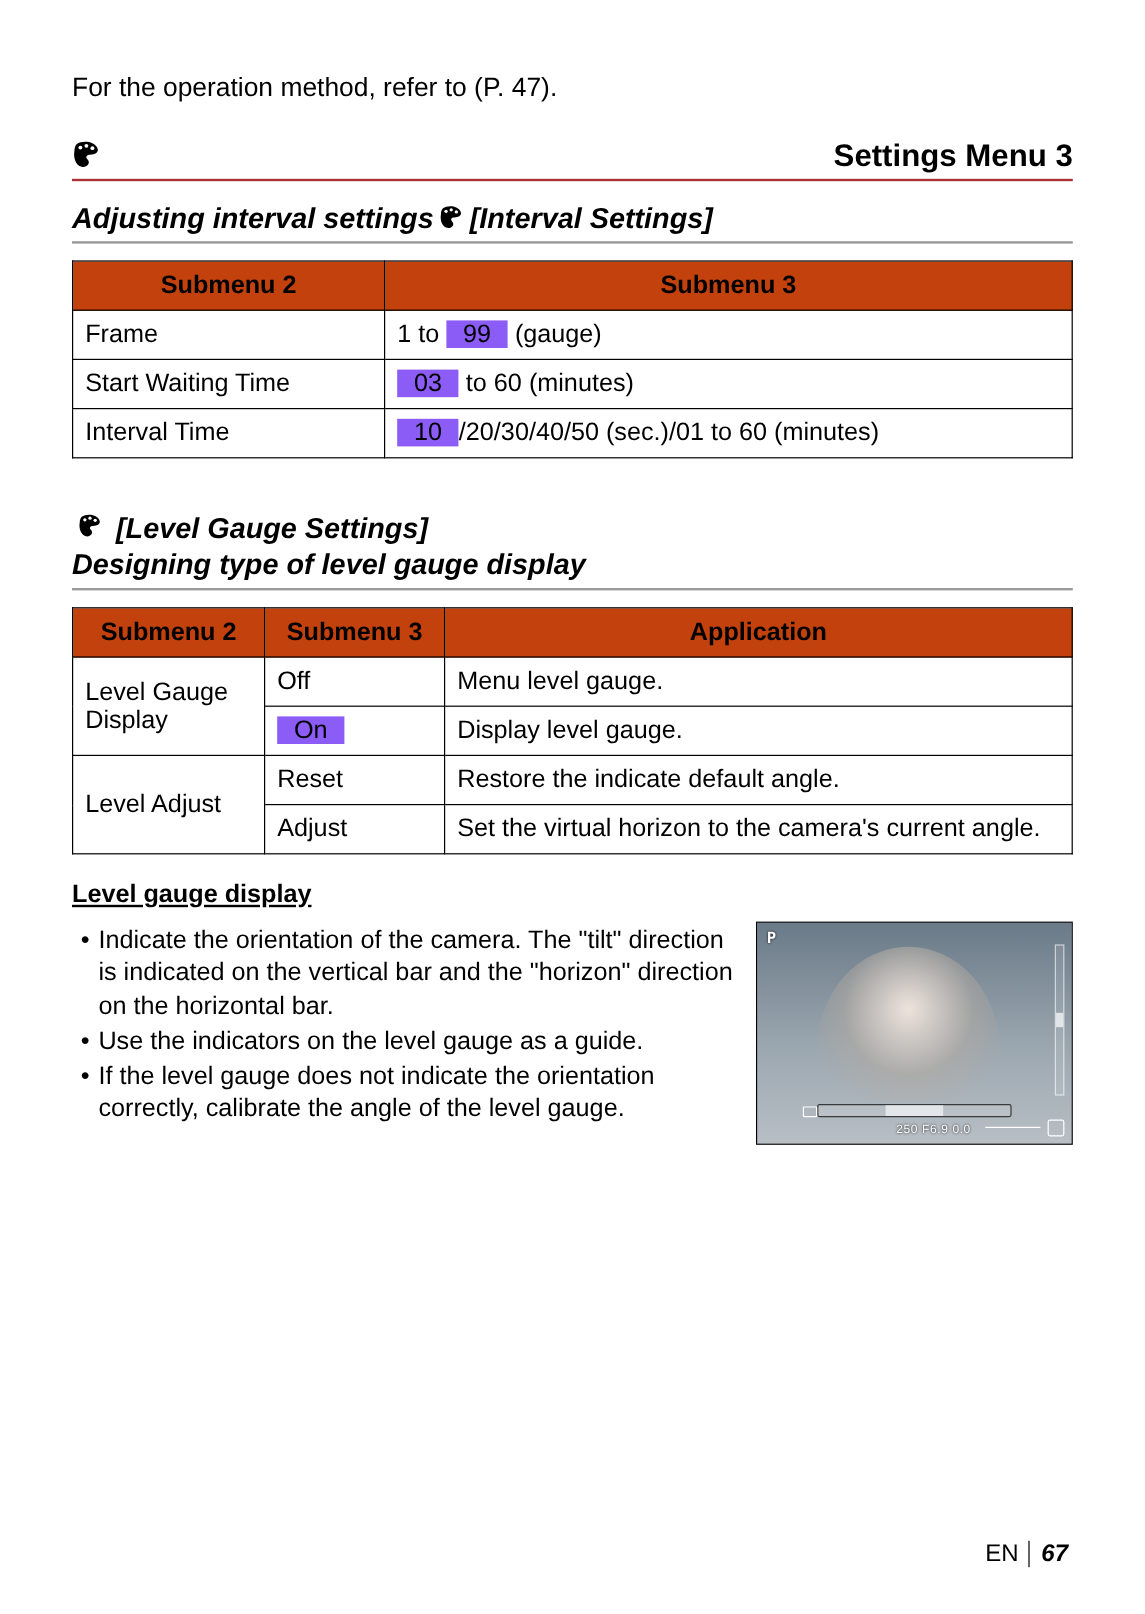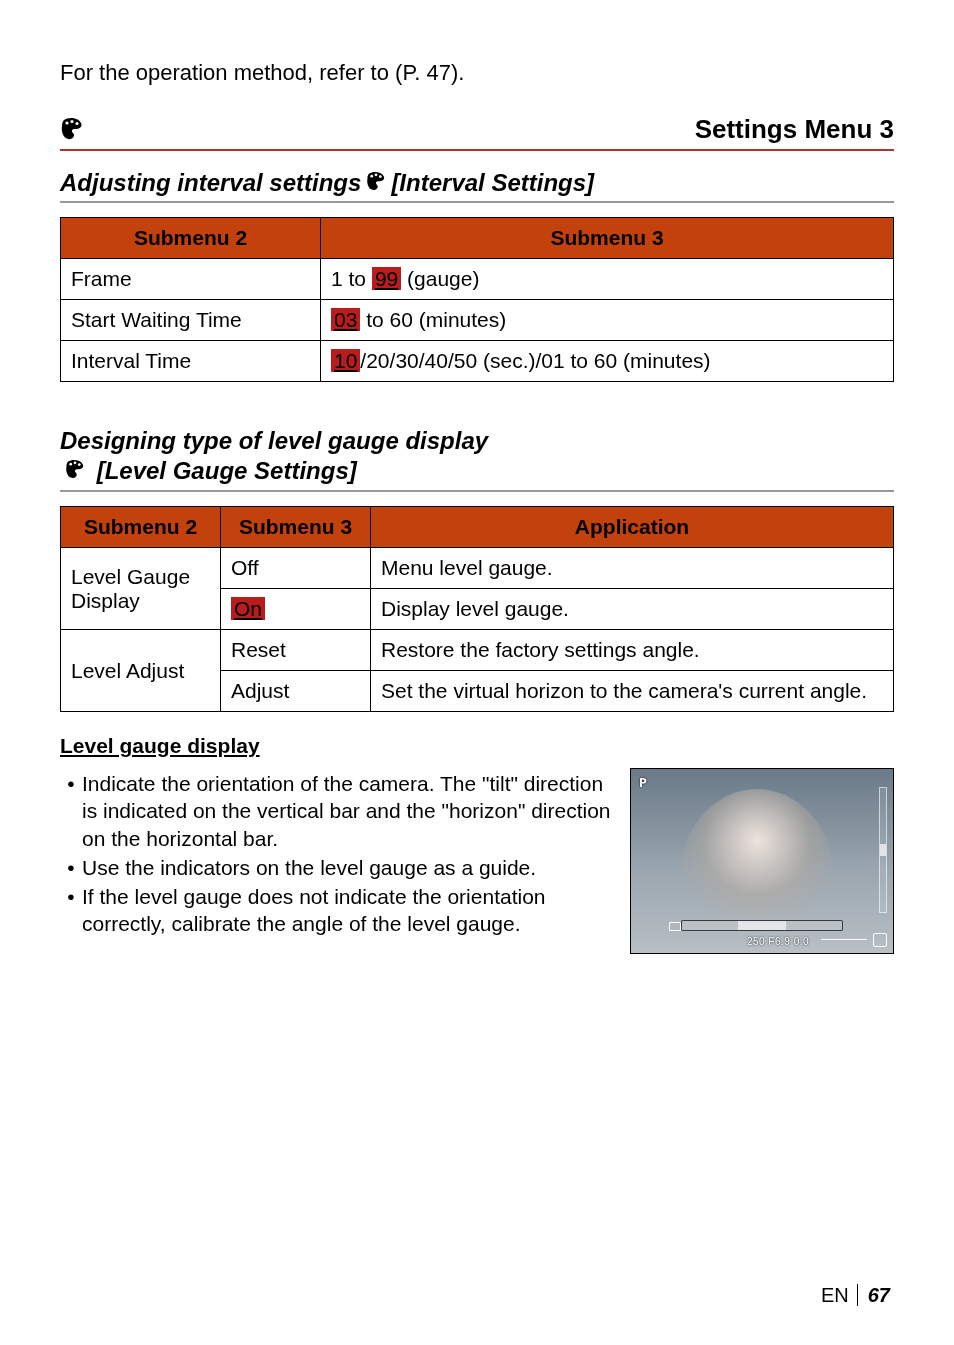--- a/index.html
+++ b/index.html
@@ -14,21 +14,21 @@
   .rule-red { height: 2px; background: #a33; width: 100%; margin-bottom: 18px; }
   .rule-gray { height: 2px; background: #999; width: 100%; }
 
   .section-title { font-size: 24px; font-weight: bold; font-style: italic; margin: 18px 0 4px 0; display: flex; align-items: center; flex-wrap: wrap; }
   .section-title .palette-small { display:inline-block; vertical-align: middle; margin: 0 4px; }
 
   table { width: 100%; border-collapse: collapse; margin-top: 14px; font-size: 21px; }
   th { background: #c2410c; font-weight: bold; padding: 8px 10px; border: 1px solid #000; text-align: center; }
   td { padding: 8px 10px; border: 1px solid #000; vertical-align: middle; }
 
-  .hl { background: #b91c1c; padding: 0 3px; display: inline; text-decoration: underline; }
+  .hl { background: #8b5cf6; padding: 0 14px; display: inline; }
 
   .sub-heading { font-size: 21px; font-weight: bold; text-decoration: underline; margin-top: 22px; margin-bottom: 10px; }
 
   .bullets-wrap { display: flex; }
   .bullets { list-style: none; font-size: 21px; width: 556px; }
   .bullets li { display: flex; margin: 2px 0; line-height: 1.3; }
   .bullets li .dot { width: 22px; flex: 0 0 22px; text-align: center; }
   .bullets li .txt { flex: 1; }
 
   .preview { width: 265px; height: 186px; margin-left: 16px; border: 1px solid #000; position: relative; background: linear-gradient(#6a7a88 0%, #9aa6af 55%, #b8bfc5 100%); overflow: hidden; }
@@ -98,30 +98,30 @@
     </tr>
     <tr>
       <td>Interval Time</td>
       <td><span class="hl">10</span><span>/20/30/40/50 (sec.)/01 to 60 (minutes)</span></td>
     </tr>
   </tbody>
     </table>
 
   <div style="height:26px"></div>
   <div class="section-title" style="display:block; line-height:1.25;">
-    <div>Designing type of level gauge display</div>
     <div>
       <svg class="palette-small" width="22" height="24" viewBox="0 0 24 28" style="vertical-align:-4px;">
         <path d="M4 3 C 8 0, 18 0, 21 6 C 23 10, 19 12, 15 12 C 12 12, 11 14, 13 16 C 16 19, 12 23, 8 22 C 3 21, 1 14, 2 9 C 2 6, 3 4, 4 3 Z" fill="#000"></path>
         <circle cx="7" cy="6" r="1.6" fill="#fff"></circle>
           <circle cx="12" cy="4.5" r="1.6" fill="#fff"></circle>
           <circle cx="17" cy="6.5" r="1.6" fill="#fff"></circle>
       </svg>
       <span>[Level Gauge Settings]</span>
     </div>
+    <div>Designing type of level gauge display</div>
   </div>
   <div class="rule-gray"></div>
 
   <table>
     <colgroup>
         <col style="width:160px">
         <col style="width:150px">
         <col>
       </colgroup>
     <tbody>
@@ -135,21 +135,21 @@
       <td>Off</td>
       <td>Menu level gauge.</td>
     </tr>
     <tr>
       <td><span class="hl">On</span></td>
       <td>Display level gauge.</td>
     </tr>
     <tr>
       <td rowspan="2">Level Adjust</td>
       <td>Reset</td>
-      <td>Restore the factory settings angle.</td>
+      <td>Restore the indicate default angle.</td>
     </tr>
     <tr>
       <td>Adjust</td>
       <td>Set the virtual horizon to the camera's current angle.</td>
     </tr>
   </tbody>
     </table>
 
   <div class="sub-heading">Level gauge display</div>
 

